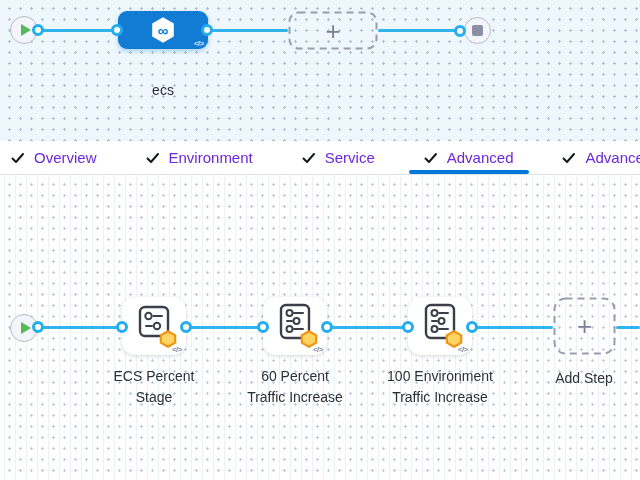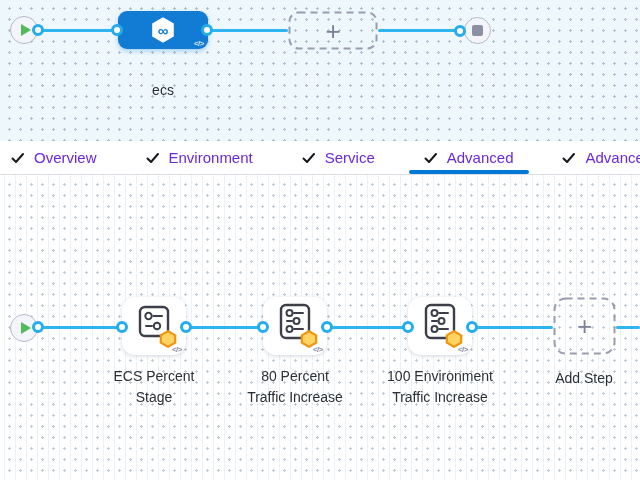--- a/index.html
+++ b/index.html
@@ -213,21 +213,21 @@
     <span class="port" style="left:257px;top:146px;"></span>
     <span class="port" style="left:321px;top:146px;"></span>
     <span class="port" style="left:402px;top:146px;"></span>
     <span class="port" style="left:466px;top:146px;"></span>
 
     <div class="node-label" style="left:84px;top:191px;width:140px;">
       <div>ECS Percent</div>
       <div>Stage</div>
     </div>
     <div class="node-label" style="left:225px;top:191px;width:140px;">
-      <div>80 Percent</div>
+      <div>60 Percent</div>
       <div>Traffic Increase</div>
     </div>
     <div class="node-label" style="left:368px;top:191px;width:144px;">
       <div>100 Environment</div>
       <div>Traffic Increase</div>
     </div>
     <div class="node-label" style="left:514px;top:193px;width:140px;">Add Step</div>
   </div>
 
 </div>

